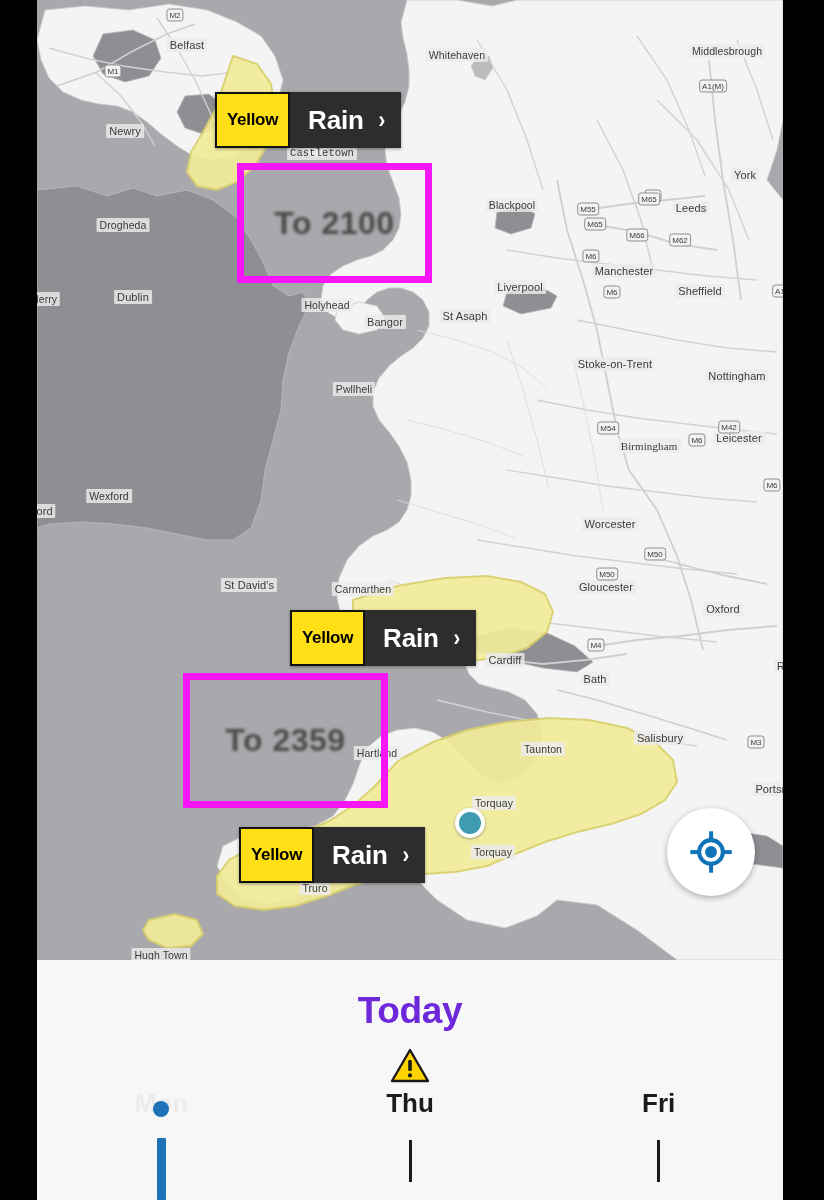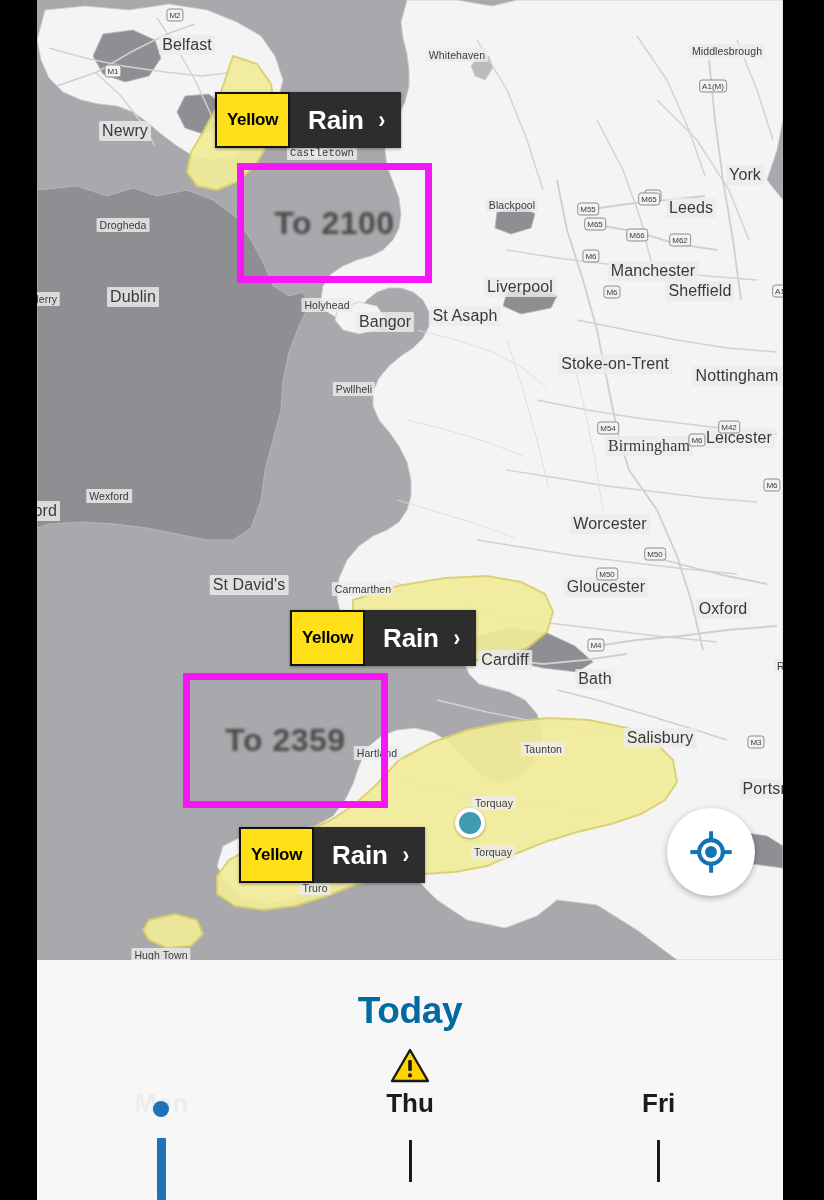--- a/index.html
+++ b/index.html
@@ -24,21 +24,21 @@
     position: absolute;
     background: rgba(235,235,235,0.82);
     color: #3a3a3a;
     white-space: nowrap;
     padding: 1px 3px;
     border-radius: 1px;
     transform: translate(-50%, -50%);
     letter-spacing: 0.1px;
   }
   .plabel.s1 { font-size: 10.5px; }
-  .plabel.s2 { font-size: 16px; }
+  .plabel.s2 { font-size: 11px; }
 
   .mlabel {
     position: absolute;
     background: #f2f2f2;
     border: 1px solid #8c8c8c;
     border-radius: 3px;
     color: #3a3a3a;
     font-size: 8px;
     line-height: 9px;
     padding: 1px 2px;
@@ -116,21 +116,21 @@
   
   #forecast-panel {
     position: absolute; left: 37px; top: 960px; width: 746px; height: 240px;
     background: #f7f7f7;
     overflow: hidden;
   }
   #today-title {
     text-align: center;
     font-size: 37px;
     font-weight: 700;
-    color: #0369a1;
+    color: #6d28d9;
     padding-top: 30px;
     letter-spacing: -0.3px;
   }
   #warn-triangle-wrap {
     display: flex; justify-content: center; margin-top: 16px;
   }
   #day-strip {
     position: absolute; left: 0; top: 128px; width: 746px; height: 112px;
     display: flex;
   }
@@ -298,21 +298,21 @@
           <div class="plabel s1" style="left: 317px; top: 389px;">Pwllheli</div>
           <div class="plabel s2" style="left: 212px; top: 585px;">St David's</div>
           <div class="plabel s1" style="left: 326px; top: 589px;">Carmarthen</div>
           <div class="plabel s2" style="left: 468px; top: 660px;">Cardiff</div>
           <div class="plabel s1" style="left: 420px; top: 55px;">Whitehaven</div>
           <div class="plabel s1" style="left: 690px; top: 51px;">Middlesbrough</div>
           <div class="plabel s2" style="left: 708px; top: 175px;">York</div>
           <div class="plabel s1" style="left: 475px; top: 205px;">Blackpool</div>
           <div class="plabel s2" style="left: 654px; top: 208px;">Leeds</div>
           <div class="plabel s2" style="left: 483px; top: 287px;">Liverpool</div>
-          <div class="plabel s2" style="left: 616px; top: 271px;">Manchester</div>
+          <div class="plabel s2" style="left: 587px; top: 271px;">Manchester</div>
           <div class="plabel s2" style="left: 663px; top: 291px;">Sheffield</div>
           <div class="plabel s2" style="left: 578px; top: 364px;">Stoke-on-Trent</div>
           <div class="plabel s2" style="left: 700px; top: 376px;">Nottingham</div>
           <div class="plabel s2" style="left: 702px; top: 438px;">Leicester</div>
           <div class="plabel s2" style="left: 612px; top: 446px; font-family: Liberation Serif, serif;">Birmingham</div>
           <div class="plabel s2" style="left: 573px; top: 524px;">Worcester</div>
           <div class="plabel s2" style="left: 569px; top: 587px;">Gloucester</div>
           <div class="plabel s2" style="left: 686px; top: 609px;">Oxford</div>
           <div class="plabel s2" style="left: 558px; top: 679px;">Bath</div>
           <div class="plabel s1" style="left: 760px; top: 666px;">Reading</div>

